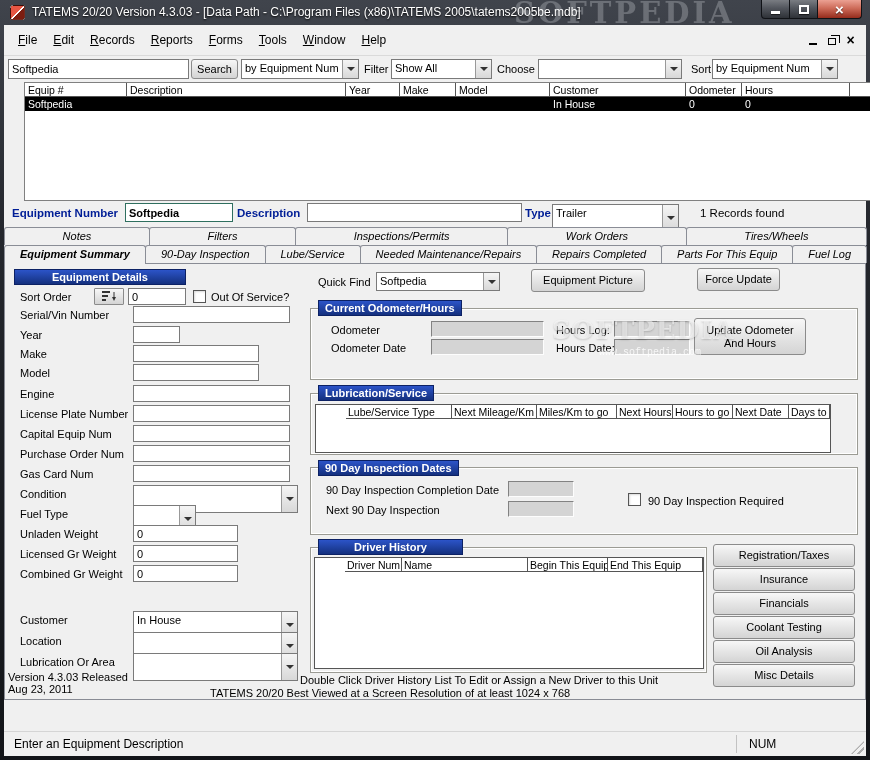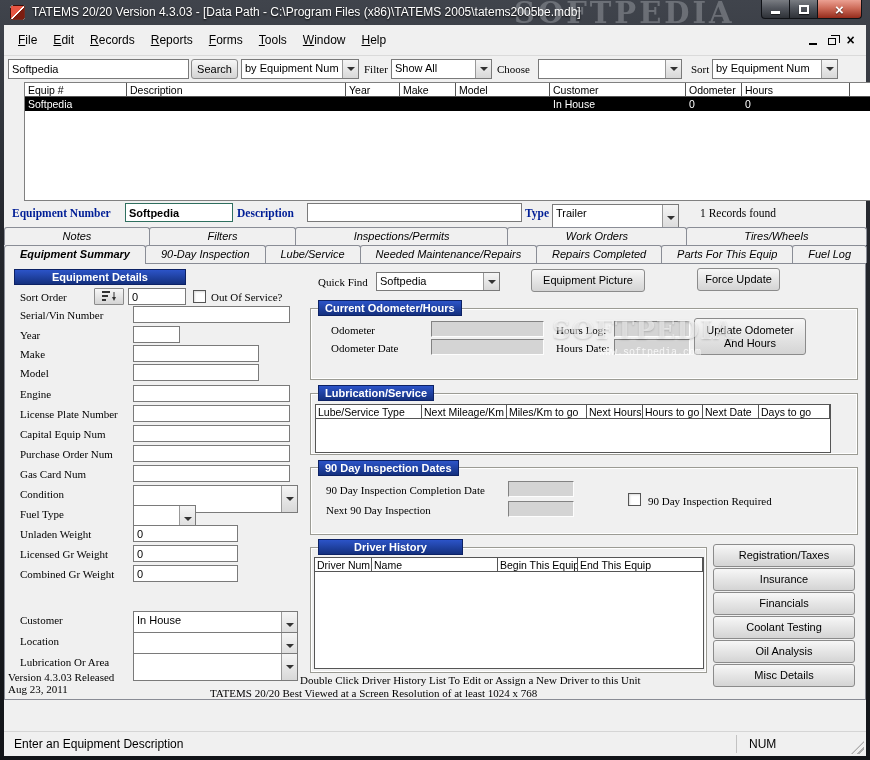--- a/index.html
+++ b/index.html
@@ -37,21 +37,21 @@
   .menu-item { padding:3px 8px; font-size:12px;text-align:center; }
   .menu-item::first-letter { text-decoration:underline; }
   .mdi-btns { margin-left:auto; display:flex; align-items:center; }
   .mdi-btn { width:19px; height:16px; display:flex; align-items:center; justify-content:center; }
   .mdi-min { width:8px; height:2px; background:#000; margin-top:8px; }
   .mdi-rest { position:relative; width:8px; height:7px; border:1px solid #000; background:#f0f0f0; margin-top:2px; }
   .mdi-rest::before { content:""; position:absolute; left:2px; top:-4px; width:8px; height:7px; border:1px solid #000; border-bottom:none; border-left:none; }
   .mdi-x { font-size:14px; font-weight:bold; line-height:1; }
 
   
-  .lbl { position:absolute; white-space:nowrap; font-size:11px;font-family:Liberation Serif, serif; }
+  .lbl { position:absolute; white-space:nowrap; font-size:11px; }
   .blbl { color:#001e96; font-weight:bold; }
   .tbox { position:absolute; height:17px; background:#fff; border:1px solid #7a7a7a; font-family:"Liberation Sans",sans-serif;
           font-size:11px; padding:1px 3px; }
   .combo { position:absolute; height:28px; background:#fff; border:1px solid #7a7a7a; display:flex; }
   .combo-val { flex:1; font-size:11px; padding:2px 3px; white-space:nowrap; overflow:hidden; }
   .combo-btn { width:16px; background:linear-gradient(180deg,#f5f5f5,#d8d8d8); border-left:1px solid #999;
                display:flex; align-items:center; justify-content:center; }
   .tri { width:0; height:0; border-left:4px solid transparent; border-right:4px solid transparent; border-top:4px solid #333; }
   .btn { position:absolute; background:linear-gradient(180deg,#f7f7f7,#e7e7e7 45%,#d4d4d4); border:1px solid #8b8b8b;
          border-radius:3px; font-size:11px; text-align:center; display:flex; align-items:center; justify-content:center;
@@ -76,21 +76,21 @@
   .tab.active { font-weight:bold; height:19px; z-index:5; }
 
   .panel { position:absolute; left:4px; top:263px; width:862px; height:437px; border:1px solid #898c95; background:#f0f0f0; }
 
   .bluehdr { position:absolute; background:linear-gradient(180deg,#2c54c8,#14307e); color:#fff; font-weight:bold;
              font-size:11px; text-align:center; line-height:14px; height:16px; border:1px solid #0c2164;
              z-index:3; white-space:nowrap; padding:0 6px; }
   .group { position:absolute; border:1px solid #9b9b94; box-shadow:inset 1px 1px 0 #fff, inset -1px -1px 0 #fff; background:#f0f0f0; }
 
   .mini-table { position:absolute; background:#fff; border:1px solid #555; z-index:2; }
-  .mini-head { display:flex; border-bottom:1px solid #555; height:14px; }
+  .mini-head { display:flex; border-bottom:1px solid #555; height:14px;margin-left:30px; }
   .mh { border-right:1px solid #555; font-size:10.5px; padding:1px 0 0 2px; white-space:nowrap; overflow:hidden; }
   .l0{width:106px}.l1{width:85px}.l2{width:80px}.l3{width:56px}.l4{width:60px}.l5{width:56px}.l6{flex:1}
   .d0{width:57px}.d1{width:126px}.d2{width:80px}.d3{flex:1}
 
   
   .statusbar { position:absolute; left:4px; top:731px; width:862px; height:25px; background:#f0f0f0; border-top:1px solid #d5d5d5; }
   .status-text { position:absolute; left:10px; top:5px; font-size:12px; }
   .status-sep { position:absolute; left:732px; top:3px; width:1px; height:18px; background:#c2c2c2; }
   .status-num { position:absolute; left:745px; top:5px; font-size:12px; }
   .grip { position:absolute; right:2px; bottom:2px; width:13px; height:13px;

